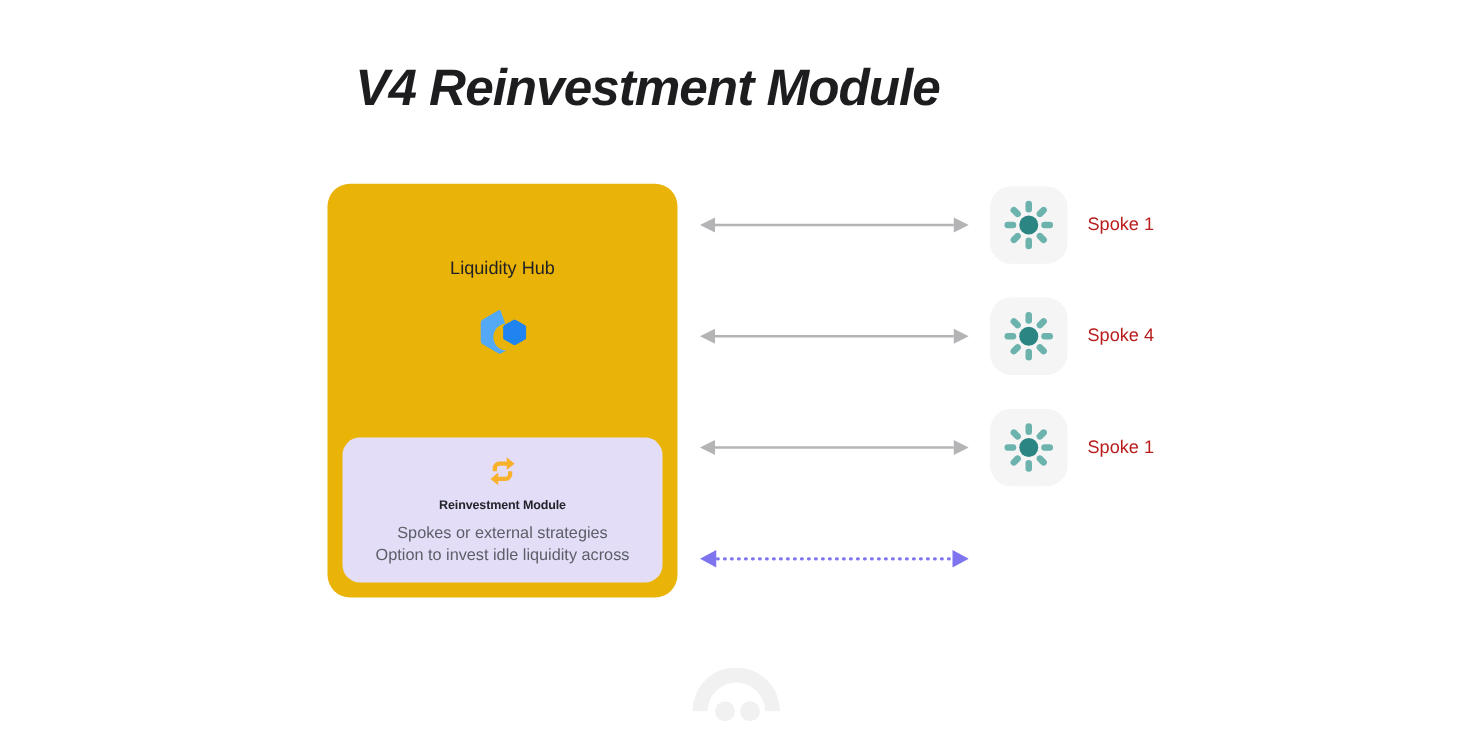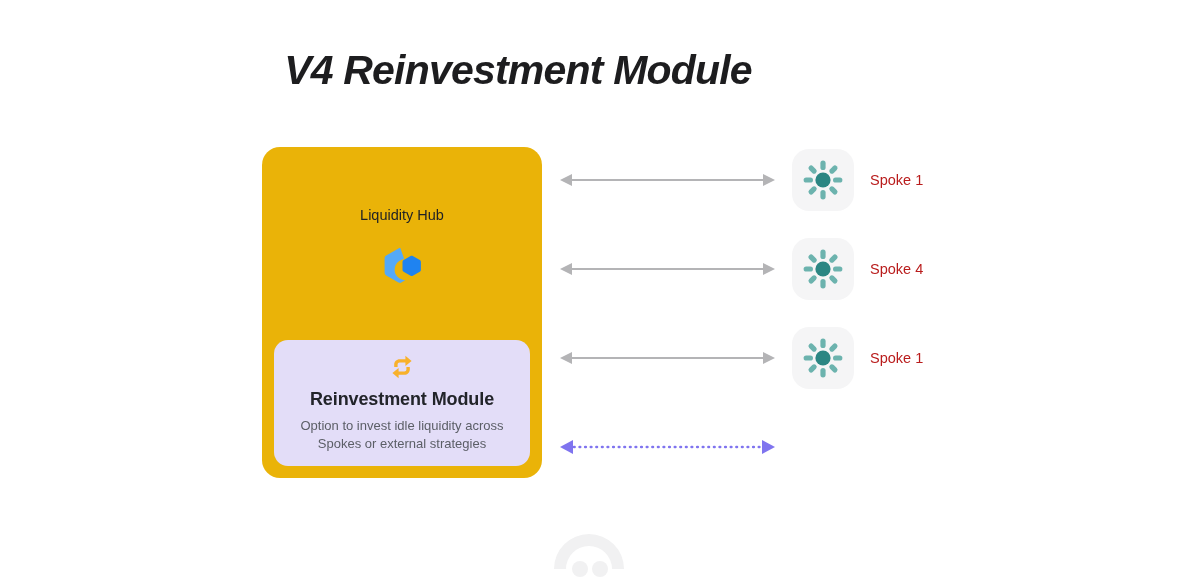--- a/index.html
+++ b/index.html
@@ -73,21 +73,21 @@
     padding: 14px 10px 14px 10px;
     box-sizing: border-box;
     text-align: center;
   }
   .reinvest-icon {
     display: flex;
     justify-content: center;
     margin-bottom: 9px;
   }
   .reinvest-title {
-    font-size: 18px;
+    font-size: 10px;
     font-weight: 700;
     color: #22242a;
     margin-bottom: 7px;
     letter-spacing: -0.1px;
   }
   .reinvest-desc {
     font-size: 13px;
     line-height: 1.33;
     color: #5b5e66;
   }
@@ -178,22 +178,22 @@
 
   <div class="reinvest-card">
     <div class="reinvest-icon">
       <svg width="26" height="26" viewBox="0 0 26 26">
         <path d="M5.2 10.6 C5.2 7.6 7.6 5.2 10.6 5.2 L16.4 5.2 L16.4 1.8 L22.6 6.9 L16.4 12.0 L16.4 8.6 L10.6 8.6 C9.5 8.6 8.6 9.5 8.6 10.6 L8.6 13.0 L5.2 13.0 Z" fill="#f8b12b"></path>
         <path d="M20.8 15.4 C20.8 18.4 18.4 20.8 15.4 20.8 L9.6 20.8 L9.6 24.2 L3.4 19.1 L9.6 14.0 L9.6 17.4 L15.4 17.4 C16.5 17.4 17.4 16.5 17.4 15.4 L17.4 13.0 L20.8 13.0 Z" fill="#f8b12b"></path>
       </svg>
     </div>
     <div class="reinvest-title">Reinvestment Module</div>
     <div class="reinvest-desc">
+      <div>Spokes or external strategies</div>
       <div>Option to invest idle liquidity across</div>
-      <div>Spokes or external strategies</div>
     </div>
   </div>
 </div>
 
 <div class="connectors">
 
   <div class="connector" style="top:33px">
     <svg width="215" height="16" viewBox="0 0 215 16">
       <polygon points="0,8 12,2 12,14" fill="#b4b4b6"></polygon>
       <polygon points="215,8 203,2 203,14" fill="#b4b4b6"></polygon>

